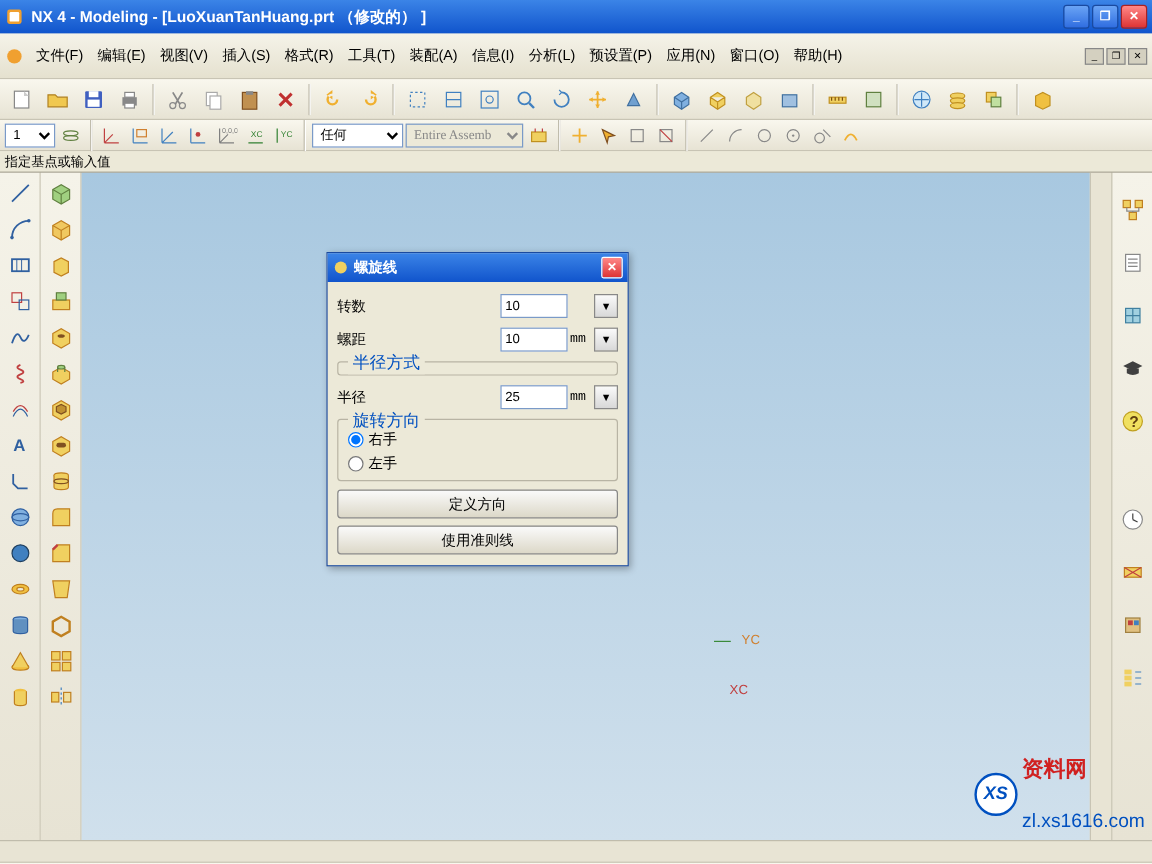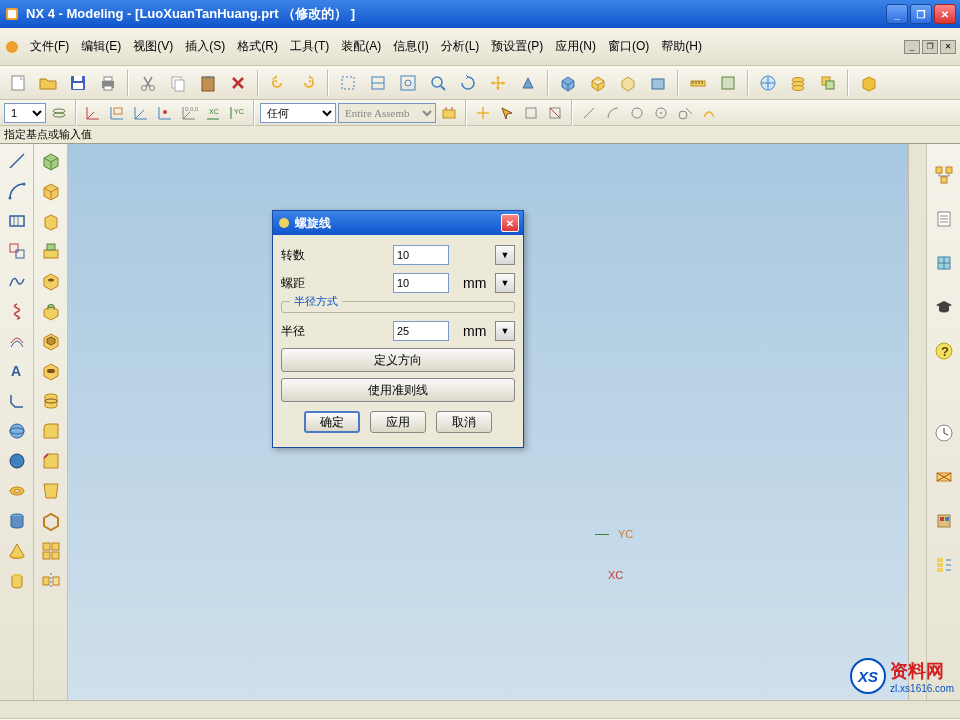--- a/index.html
+++ b/index.html
@@ -48,35 +48,35 @@
 
 
 .dlg { position: absolute; left: 272px; top: 210px; width: 252px; background: #ece9d8; border: 1px solid #1a4aa0; box-shadow: 2px 2px 6px rgba(0,0,0,.3); }
 .dlgtitle { height: 24px; background: linear-gradient(to bottom, #3b84e7, #1054cc); display: flex; align-items: center; padding: 0 4px; color: #fff; font-weight: bold; font-size: 12px; }
 .dlgtitle .dicon { width: 14px; height: 14px; margin-right: 4px; }
 .dlgclose { margin-left: auto; width: 18px; height: 18px; background: linear-gradient(to bottom, #f88, #d33); border: 1px solid #fff; border-radius: 2px; display: flex; align-items: center; justify-content: center; color: #fff; font-size: 10px; font-weight: bold; }
 .dlgbody { padding: 6px 8px; }
 .row { display: flex; align-items: center; height: 28px; justify-content: space-between; }
 .row label { flex: 1; }
 .row input[type=text] { width: 56px; height: 20px; border: 1px solid #7a9ac8; padding: 0 3px; font-size: 11px; }
-.unit { font-size: 14px; margin: 0 14px; width: 18px; }
+.unit { font-size: 11px; margin: 0 2px; width: 18px; font-family: Liberation Mono, monospace; }
 .stepbtn { width: 20px; height: 20px; background: linear-gradient(to bottom, #fafafa, #d8d8d8); border: 1px solid #888; display: flex; align-items: center; justify-content: center; font-size: 9px; }
 .group { border: 1px solid #b8b4a4; border-radius: 3px; margin: 4px 0; padding: 6px 8px 4px; position: relative; }
-.group .glabel { position: absolute; top: -8px; left: 8px; background: #ece9d8; padding: 0 4px; color: #0050c0; font-size: 11px; }
+.group .glabel { position: absolute; top: -8px; left: 8px; background: #ece9d8; padding: 0 4px; color: #0050c0; font-size: 14px; }
 .radio { display: flex; align-items: center; height: 20px; gap: 4px; }
 .radio input { margin: 0; }
 .widebtn { width: 100%; height: 24px; background: linear-gradient(to bottom, #fafafa, #dcd8c8); border: 1px solid #888; border-radius: 3px; margin: 3px 0; font-size: 12px; cursor: default; }
 .dlgbtns { display: flex; justify-content: center; gap: 10px; padding: 6px 0 8px; }
 .dbtn { width: 56px; height: 22px; background: linear-gradient(to bottom, #fafafa, #dcd8c8); border: 1px solid #888; border-radius: 3px; font-size: 12px; }
 .dbtn.primary { border: 2px solid #4a7ac8; }
 
 .watermark { position: absolute; right: 6px; bottom: 26px; display: flex; align-items: center; gap: 4px; font-size: 14px; }
 .watermark .logo { width: 36px; height: 36px; border: 2px solid #0050c0; border-radius: 50%; display: flex; align-items: center; justify-content: center; font-weight: bold; font-style: italic; color: #0050c0; background: #fff; font-size: 15px; }
 .watermark .txt b { color: #d02020; font-size: 18px; }
-.watermark .txt small { color: #0050c0; font-size: 10px; display: block; }
+.watermark .txt small { color: #0050c0; font-size: 16px; display: block; margin-top: 23px; }
 
 svg { display: block; }
 </style>
 </head>
 <body>
 
 <div class="titlebar">
   <span class="icon">
     <svg width="16" height="16">
         <rect x="2" y="2" width="12" height="12" fill="#f0a030" rx="2"></rect>
@@ -835,27 +835,33 @@
     </div>
     <div class="group">
       <span class="glabel">半径方式</span>
     </div>
     <div class="row">
       <label>半径</label>
       <input type="text" value="25" style="">
       <span class="unit">mm</span>
       <div class="stepbtn">▼</div>
     </div>
+    <div class="group">
+      <span class="glabel">旋转方向</span>
+      <div class="radio">
+          <input type="radio" name="rot" checked="" style="">
+          <span>右手</span>
+        </div>
+      <div class="radio">
+          <input type="radio" name="rot" style="">
+          <span>左手</span>
+        </div>
+    </div>
     <button class="widebtn">定义方向</button>
     <button class="widebtn">使用准则线</button>
-    <div class="dlgbtns">
-      <button class="dbtn primary">确定</button>
-      <button class="dbtn">应用</button>
-      <button class="dbtn">取消</button>
-    </div>
   </div>
 
 </div>
 
 <div class="watermark">
   <div class="logo">XS</div>
   <div class="txt">
     <b>资料网</b>
     <small>zl.xs1616.com</small>
   </div>

